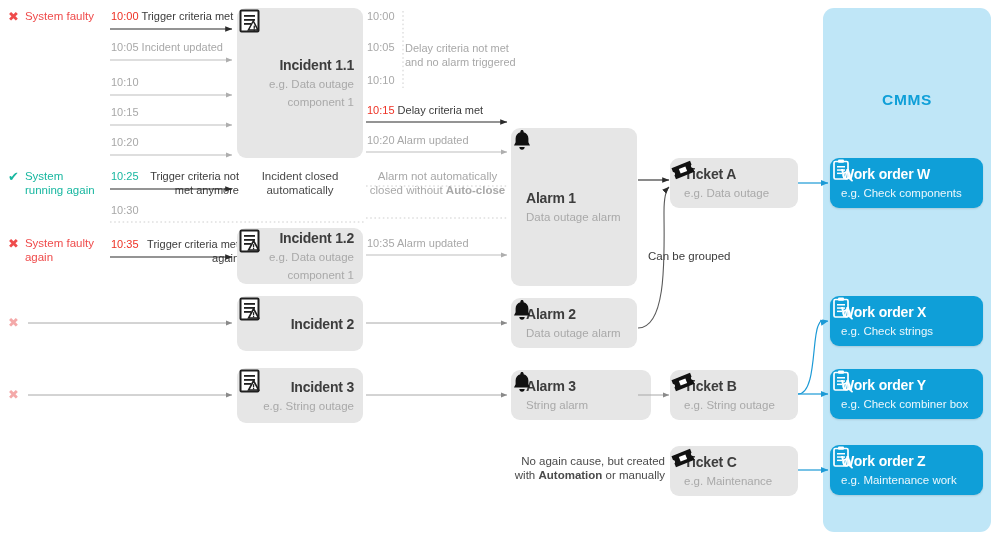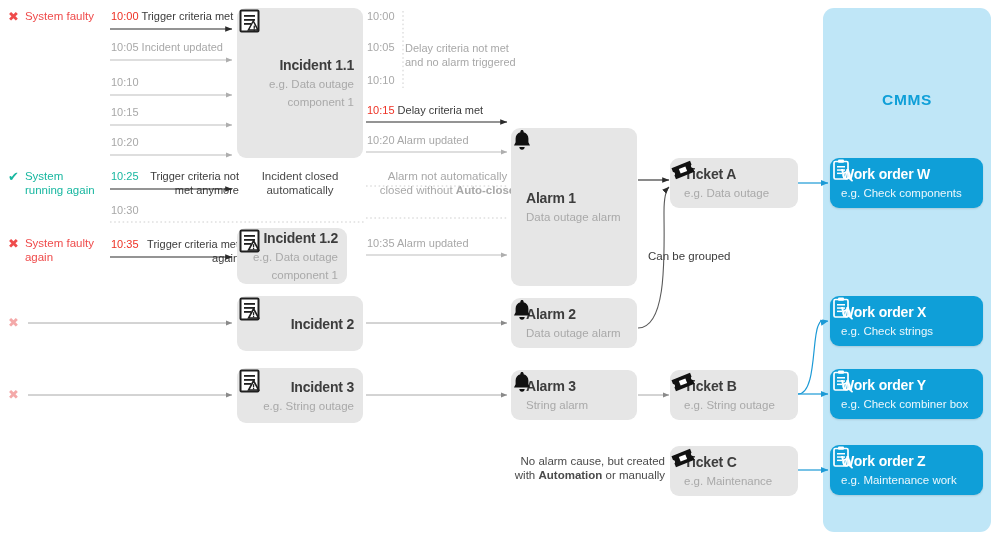--- a/index.html
+++ b/index.html
@@ -38,21 +38,21 @@
 
   .wo{background:#0f9fd8;box-shadow:0 1px 2px rgba(0,0,0,.12);}
   .wo .ttl{color:#ffffff;}
   .wo .sub{color:#ffffff;opacity:.92;}
   .wo .body{text-align:left;padding-right:0;padding-left:4px;}
 
   .cmms-panel{background:#bfe6f7;border-radius:11px;}
   .cmms-title{color:#0f9fd8;font-size:15.5px;font-weight:bold;letter-spacing:.6px;text-align:center;}
 
   .note{font-size:11.5px;line-height:14px;color:#4a4a4a;text-align:center;}
-  .note.gray{color:#a8a8a8;margin-left:10px;}
+  .note.gray{color:#a8a8a8;}
   .note b{font-weight:bold;}
 
   svg{position:absolute;left:0;top:0;pointer-events:none;}
   .lines{z-index:1;}
 </style>
 </head>
 <body>
 
 <div id="stage">
 
@@ -203,21 +203,21 @@
   </div>
 
   <div class="abs note gray" style="left:367px;top:169px;width:141px;text-align:center;">
     <span>Alarm not automatically</span><br>
     <span>closed without </span><b>Auto-close</b>
   </div>
 
   <div class="abs note" style="left:648px;top:249px;width:110px;text-align:left;color:#3b3b3b;">Can be grouped</div>
 
   <div class="abs note" style="left:505px;top:454px;width:160px;text-align:right;">
-    <span>No alarm cause, but created</span><br>
+    <span>No again cause, but created</span><br>
     <span>with </span><b>Automation</b><span> or manually</span>
   </div>
 
   <div class="abs node grey" style="left:237px;top:8px;width:126px;height:150px;">
     <span class="ico" style="padding-left:6px;">
       <svg width="26" height="26" viewBox="0 0 26 26">
         <rect x="3.5" y="2.5" width="18" height="21" rx="1" fill="#ffffff" stroke="#1f1f1f" stroke-width="2"></rect>
         <rect x="7" y="7" width="11" height="1.8" fill="#1f1f1f"></rect>
         <rect x="7" y="11" width="11" height="1.8" fill="#1f1f1f"></rect>
         <rect x="7" y="15" width="7" height="1.8" fill="#1f1f1f"></rect>
@@ -225,21 +225,21 @@
         <rect x="16.6" y="17.6" width="1.3" height="3.2" fill="#1f1f1f"></rect>
         <rect x="16.6" y="21.5" width="1.3" height="1.3" fill="#1f1f1f"></rect>
       </svg>
     </span>
     <span class="body">
       <span class="ttl">Incident 1.1</span><br>
       <span class="sub">e.g. Data outage component 1</span>
     </span>
   </div>
 
-  <div class="abs node grey" style="left:237px;top:228px;width:110px;height:56px;">
+  <div class="abs node grey" style="left:237px;top:228px;width:126px;height:56px;">
     <span class="ico" style="padding-left:6px;">
       <svg width="26" height="26" viewBox="0 0 26 26">
         <rect x="3.5" y="2.5" width="18" height="21" rx="1" fill="#ffffff" stroke="#1f1f1f" stroke-width="2"></rect>
         <rect x="7" y="7" width="11" height="1.8" fill="#1f1f1f"></rect>
         <rect x="7" y="11" width="11" height="1.8" fill="#1f1f1f"></rect>
         <rect x="7" y="15" width="7" height="1.8" fill="#1f1f1f"></rect>
         <path d="M11.6,22 L16.6,12.8 L21.6,22 Z" fill="#ffffff" stroke="#1f1f1f" stroke-width="1.6"></path>
         <rect x="15.9" y="16.2" width="1.3" height="3.2" fill="#1f1f1f"></rect>
         <rect x="15.9" y="20" width="1.3" height="1.3" fill="#1f1f1f"></rect>
       </svg>
@@ -304,21 +304,21 @@
         <path d="M11,2 C11.9,2 12.6,2.7 12.6,3.6 L12.6,4.3 C15.4,5 17.4,7.5 17.4,10.5 L17.4,14.2 L19,17.5 L3,17.5 L4.6,14.2 L4.6,10.5 C4.6,7.5 6.6,5 9.4,4.3 L9.4,3.6 C9.4,2.7 10.1,2 11,2 Z" fill="#111111"></path>
         <path d="M8.3,19 L13.7,19 C13.7,20.6 12.5,21.8 11,21.8 C9.5,21.8 8.3,20.6 8.3,19 Z" fill="#111111"></path>
       </svg>
     </span>
     <span class="body" style="text-align:left;padding-left:6px;">
       <span class="ttl">Alarm 2</span><br>
       <span class="sub">Data outage alarm</span>
     </span>
   </div>
 
-  <div class="abs node grey" style="left:511px;top:370px;width:126px;height:50px;">
+  <div class="abs node grey" style="left:511px;top:370px;width:140px;height:50px;">
     <span class="ico" style="padding-left:9px;">
       <svg width="22" height="24" viewBox="0 0 22 24">
         <path d="M11,2 C11.9,2 12.6,2.7 12.6,3.6 L12.6,4.3 C15.4,5 17.4,7.5 17.4,10.5 L17.4,14.2 L19,17.5 L3,17.5 L4.6,14.2 L4.6,10.5 C4.6,7.5 6.6,5 9.4,4.3 L9.4,3.6 C9.4,2.7 10.1,2 11,2 Z" fill="#111111"></path>
         <path d="M8.3,19 L13.7,19 C13.7,20.6 12.5,21.8 11,21.8 C9.5,21.8 8.3,20.6 8.3,19 Z" fill="#111111"></path>
       </svg>
     </span>
     <span class="body" style="text-align:left;padding-left:6px;">
       <span class="ttl">Alarm 3</span><br>
       <span class="sub">String alarm</span>
     </span>

